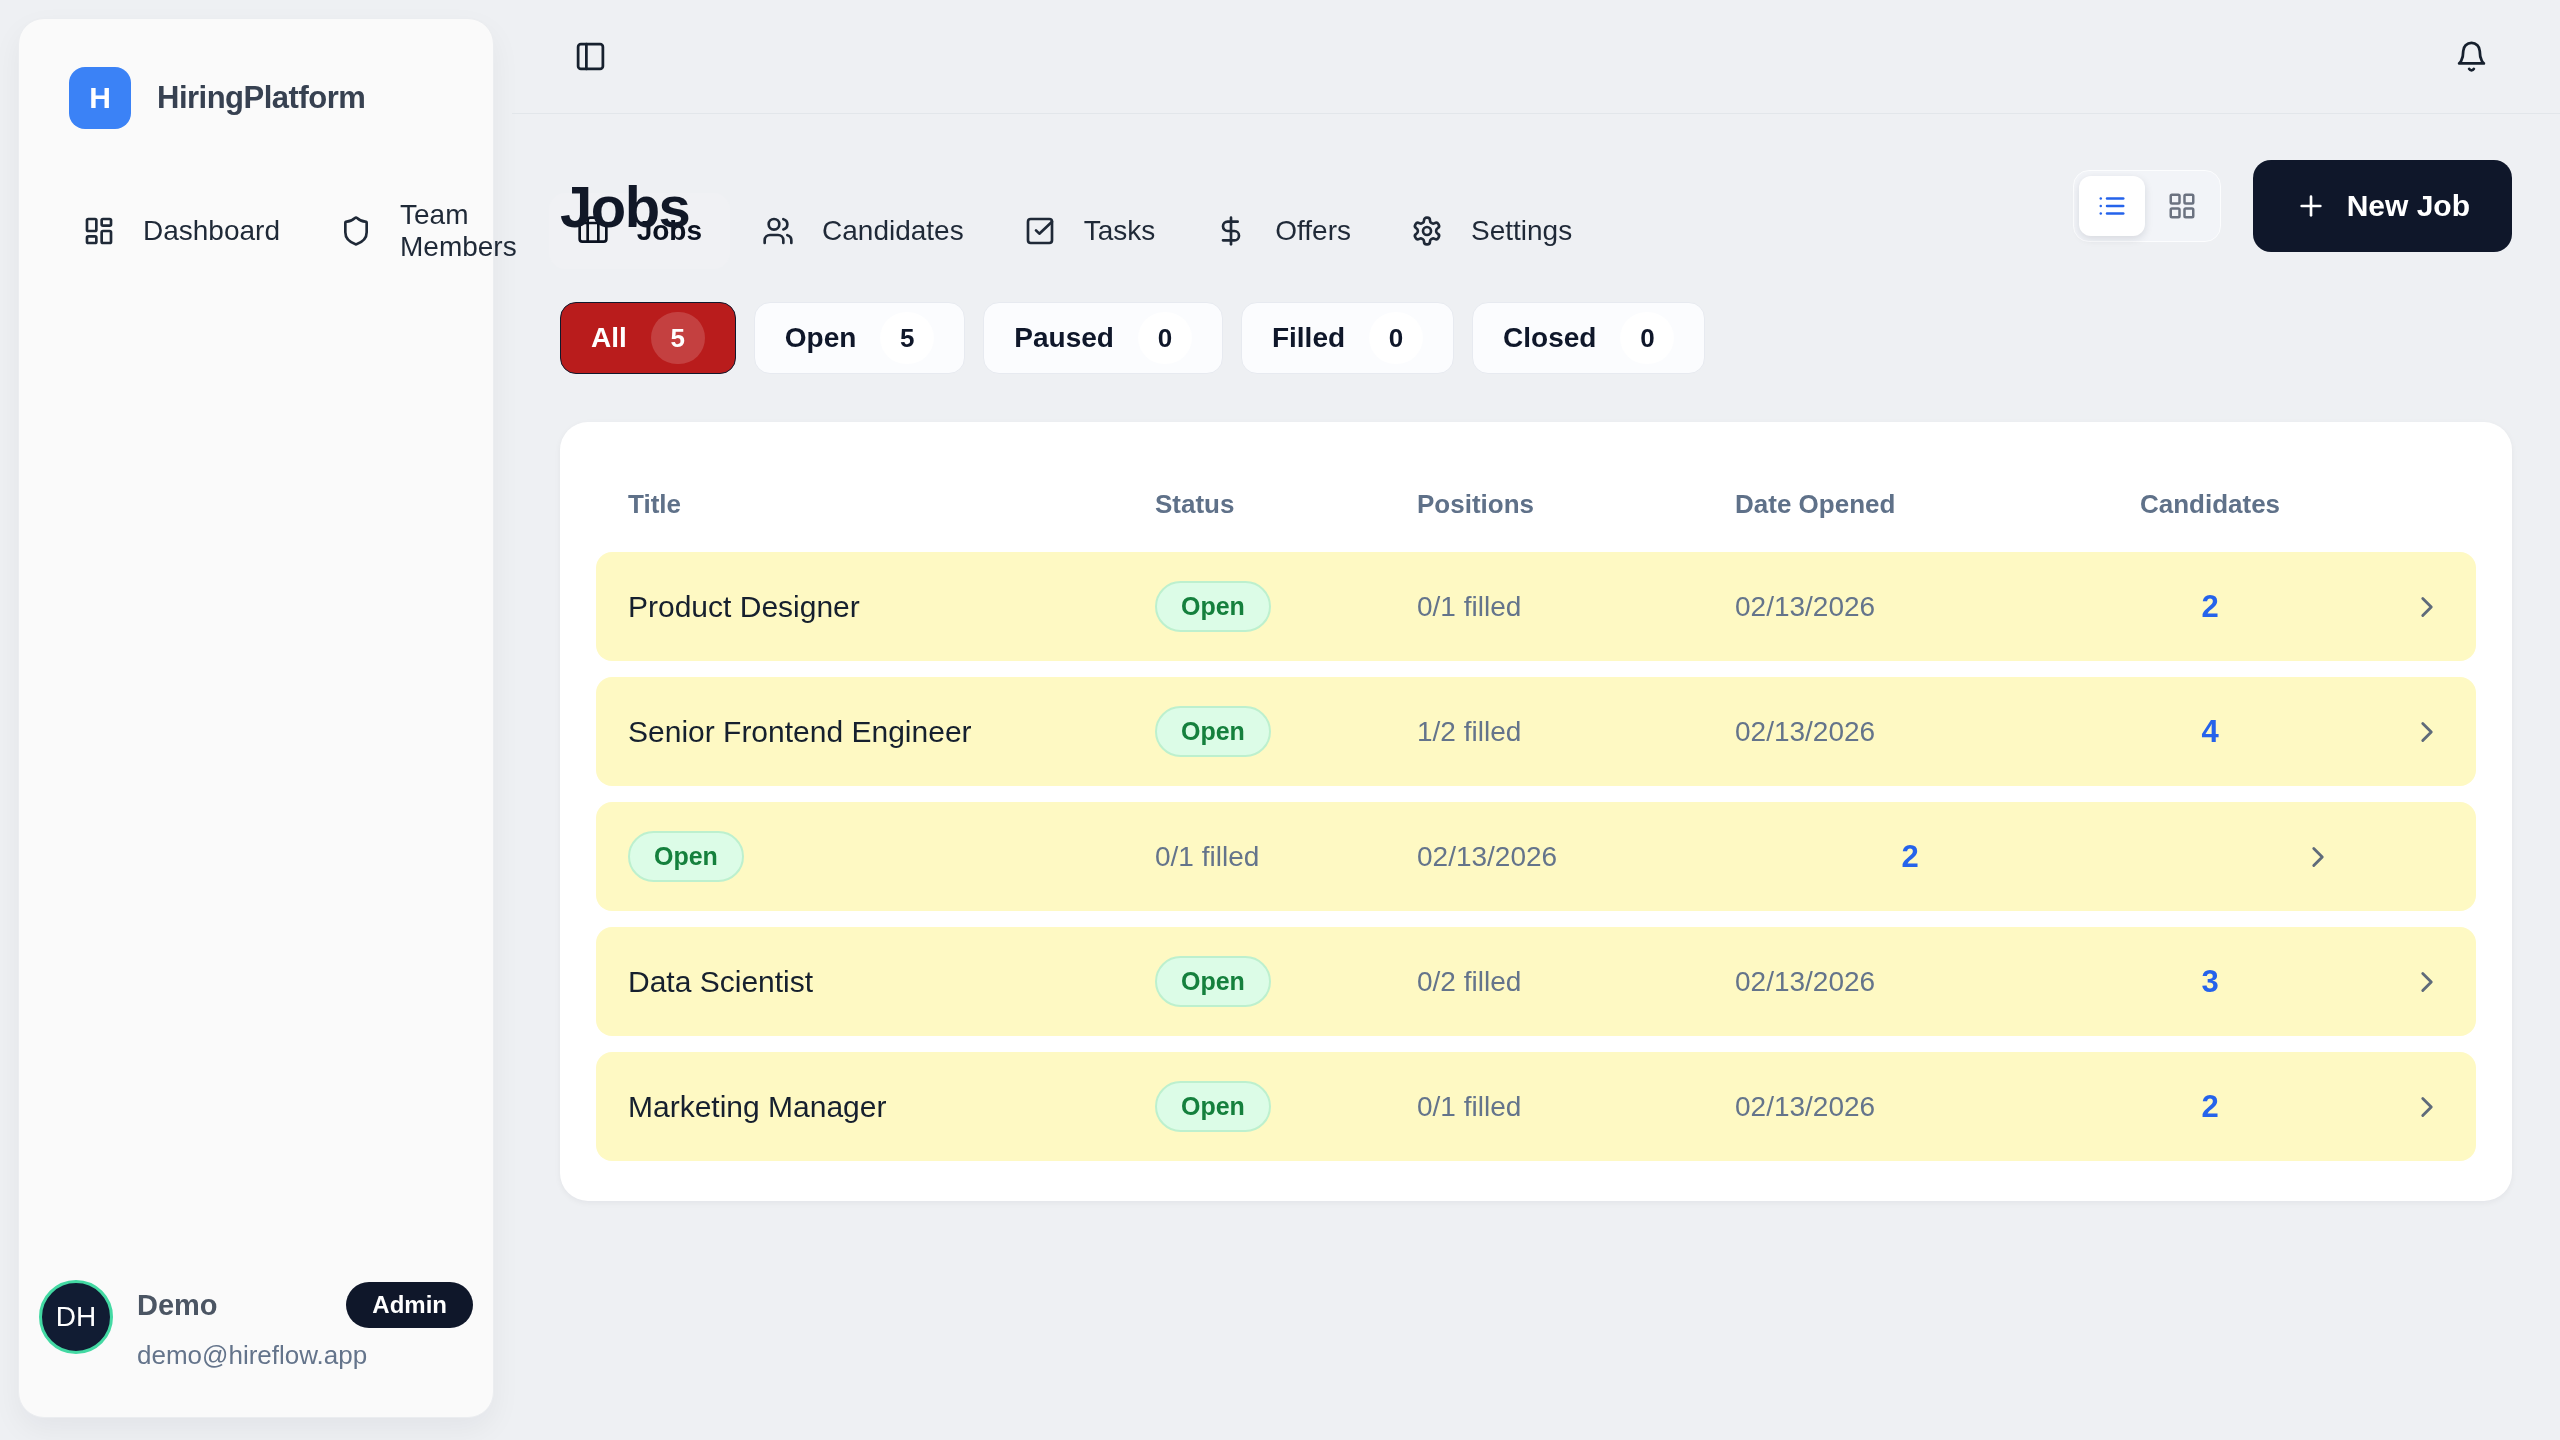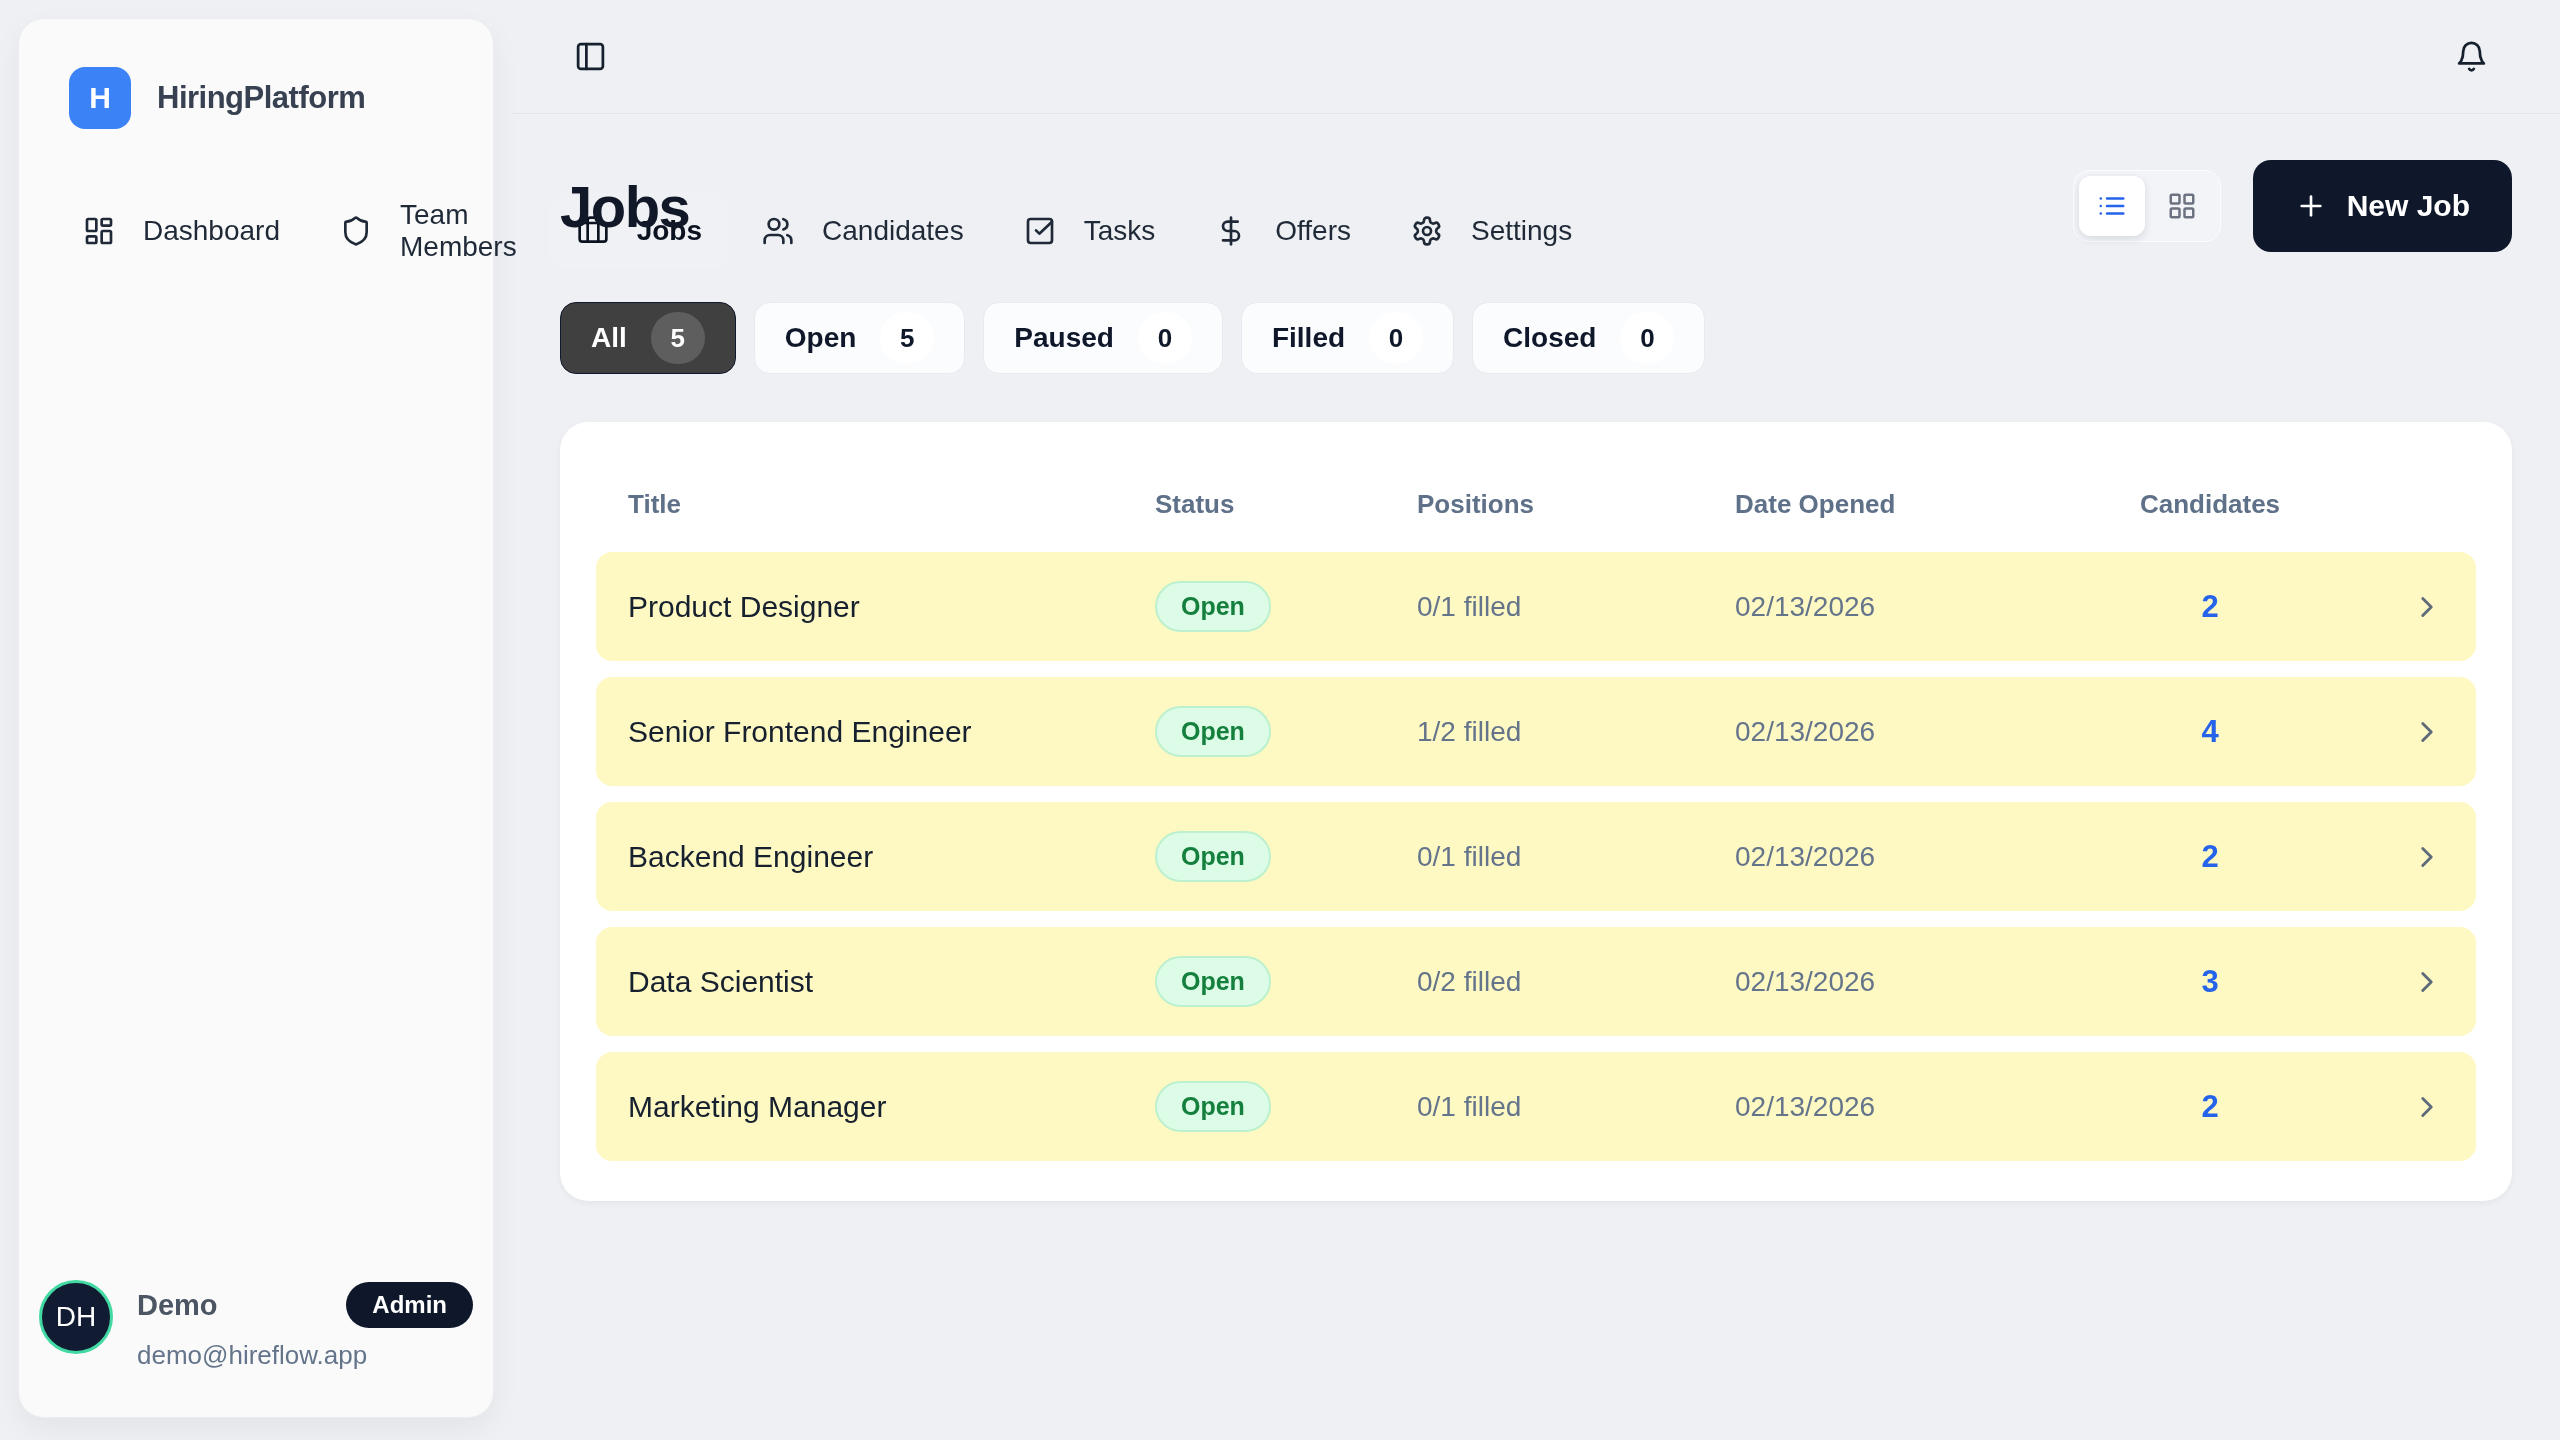--- a/index.html
+++ b/index.html
@@ -101,21 +101,21 @@
     height:72px; padding:0 30px; border-radius:16px;
     background:#fbfcfe; border:1px solid #e7eaf0;
     font-size:28px; font-weight:600; color:#0f172a; cursor:pointer;
   }
   .filter-tab .count {
     min-width:54px; height:52px; padding:0 14px; border-radius:999px;
     background:rgba(255,255,255,.85);
     display:flex; align-items:center; justify-content:center;
     font-size:26px; font-weight:600;
   }
-  .filter-tab.active { background:#404040; border-color:#10182b; color:#ffffff; }
+  .filter-tab.active { background:#b91c1c; border-color:#10182b; color:#ffffff; }
   .filter-tab.active .count { background:rgba(255,255,255,.16); color:#fff; }
 
   
   .card {
     margin-top:48px; background:#ffffff; border-radius:28px;
     padding:34px 36px 40px;
     box-shadow:0 2px 6px rgba(15,23,42,.05);
   }
   .thead, .trow {
     display:grid;
@@ -322,21 +322,20 @@
         <div class="cell-muted">02/13/2026</div>
         <div class="cell-cand">4</div>
         <div class="cell-chevron">
           <svg viewBox="0 0 24 24" fill="none" stroke-width="2" stroke-linecap="round" stroke-linejoin="round" stroke="currentColor">
               <path d="m9 18 6-6-6-6"></path>
             </svg>
         </div>
       </div>
 
       <div class="trow">
-        <div class="cell-title">Backend Engineer</div>
         <div><span class="badge-open">Open</span></div>
         <div class="cell-muted">0/1 filled</div>
         <div class="cell-muted">02/13/2026</div>
         <div class="cell-cand">2</div>
         <div class="cell-chevron">
           <svg viewBox="0 0 24 24" fill="none" stroke-width="2" stroke-linecap="round" stroke-linejoin="round" stroke="currentColor">
               <path d="m9 18 6-6-6-6"></path>
             </svg>
         </div>
       </div>

